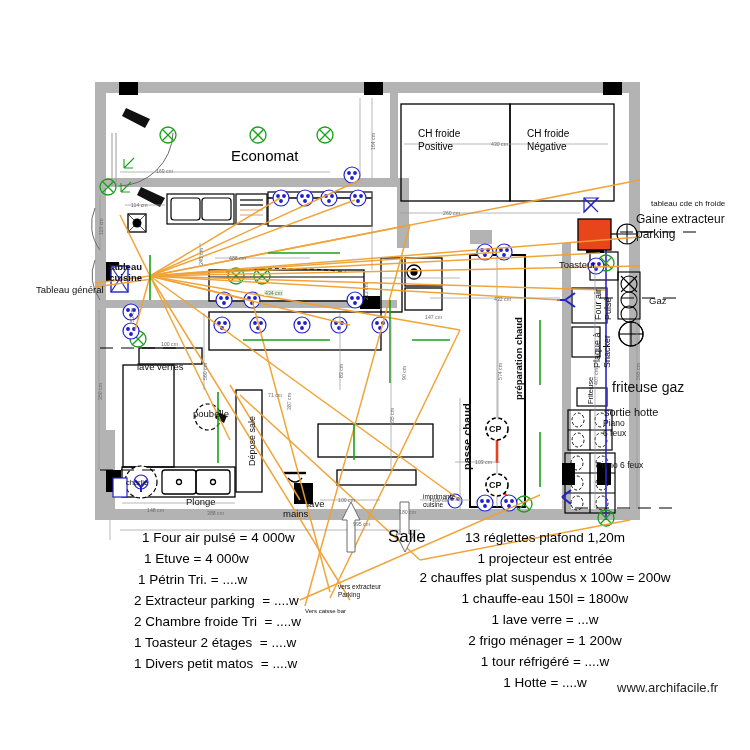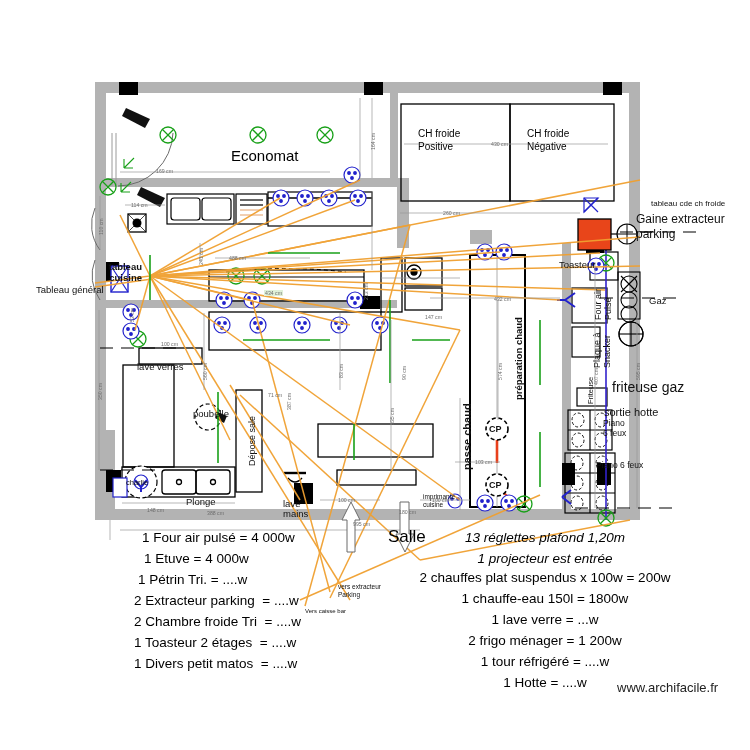--- a/index.html
+++ b/index.html
@@ -525,21 +525,21 @@
 <div class="big" style="left:353px;top:527px;">Salle</div>
 
 <div class="mid" style="left:96px;top:262px;text-align:right;width:46px;line-height:1.15;"><span style="white-space:pre-line;font-weight:bold;">tableau
 cuisine</span></div>
 <div class="mid" style="left:36px;top:284px;">Tableau général</div>
 <div class="mid" style="left:137px;top:361px;">lave verres</div>
 <div class="mid" style="left:193px;top:408px;">poubelle</div>
 <div class="eqv" style="left:247px;top:466px;">Dépose sale</div>
 <div class="mid" style="left:186px;top:496px;">Plonge</div>
 <div class="small" style="left:126px;top:478px;font-size:7.5px;">charlie</div>
-<div class="mid" style="left:283px;top:499px;line-height:1.05;"><span style="white-space:pre-line;">lave
+<div class="mid" style="left:283px;top:499px;line-height:1.05;"><span style="white-space:pre-line;margin-left:24px;">lave
 mains</span></div>
 <div class="small" style="left:423px;top:493px;"><span style="white-space:pre-line;">imprimante
 cuisine</span></div>
 <div class="eqv" style="left:461px;top:470px;font-size:11px;font-weight:bold;">passe chaud</div>
 <div class="eqv" style="left:513px;top:400px;font-size:9.5px;font-weight:bold;">préparation chaud</div>
 <div class="mid" style="left:559px;top:259px;">Toasteur</div>
 <div class="eqv" style="left:593px;top:320px;line-height:1.15;"><span style="white-space:pre-line;">Four air
 Pulsé</span></div>
 <div class="eqv" style="left:592px;top:368px;line-height:1.15;"><span style="white-space:pre-line;">Plaque à
 Snacker</span></div>
@@ -586,16 +586,16 @@
 <div class="dim" style="left:147px;top:507px;">148 cm</div>
 <div class="dimv" style="left:97px;top:400px;">350 cm</div>
 <div class="dim" style="left:268px;top:392px;">71 cm</div>
 <div class="dimv" style="left:286px;top:410px;">387 cm</div>
 <div class="dimv" style="left:593px;top:385px;">407 cm</div>
 <div class="dimv" style="left:635px;top:380px;">595 cm</div>
 <div class="dimv" style="left:401px;top:380px;">90 cm</div>
 <div class="dimv" style="left:129px;top:322px;">52 cm</div>
 
 <div class="lst" id="legend-left" style="left:120px;top:528px;width:280px;text-align:left;"><div style="padding-left: 22px;">1 Four air pulsé = 4 000w</div><div style="padding-left: 24px;">1 Etuve = 4 000w</div><div style="padding-left: 18px;">1 Pétrin Tri. = ....w</div><div style="padding-left: 14px;">2 Extracteur parking  = ....w</div><div style="padding-left: 14px;">2 Chambre froide Tri  = ....w</div><div style="padding-left: 14px;">1 Toasteur 2 étages  = ....w</div><div style="padding-left: 14px;">1 Divers petit matos  = ....w</div></div>
-<div class="lst" id="legend-right-top" style="left:400px;top:528px;width:290px;font-style:italic;"><div>13 réglettes plafond 1,20m</div><div>1 projecteur est entrée</div></div>
+<div class="lst" id="legend-right-top" style="left:400px;top:528px;width:290px;"><div>13 réglettes plafond 1,20m</div><div>1 projecteur est entrée</div></div>
 <div class="lst" id="legend-right-bottom" style="left:400px;top:568px;width:290px;"><div>2 chauffes plat suspendus x 100w = 200w</div><div>1 chauffe-eau 150l = 1800w</div><div>1 lave verre = ...w</div><div>2 frigo ménager = 1 200w</div><div>1 tour réfrigéré = ....w</div><div>1 Hotte = ....w</div></div>
 
 <div class="foot" style="left:617px;top:680px;">www.archifacile.fr</div>
 
 </body></html>

